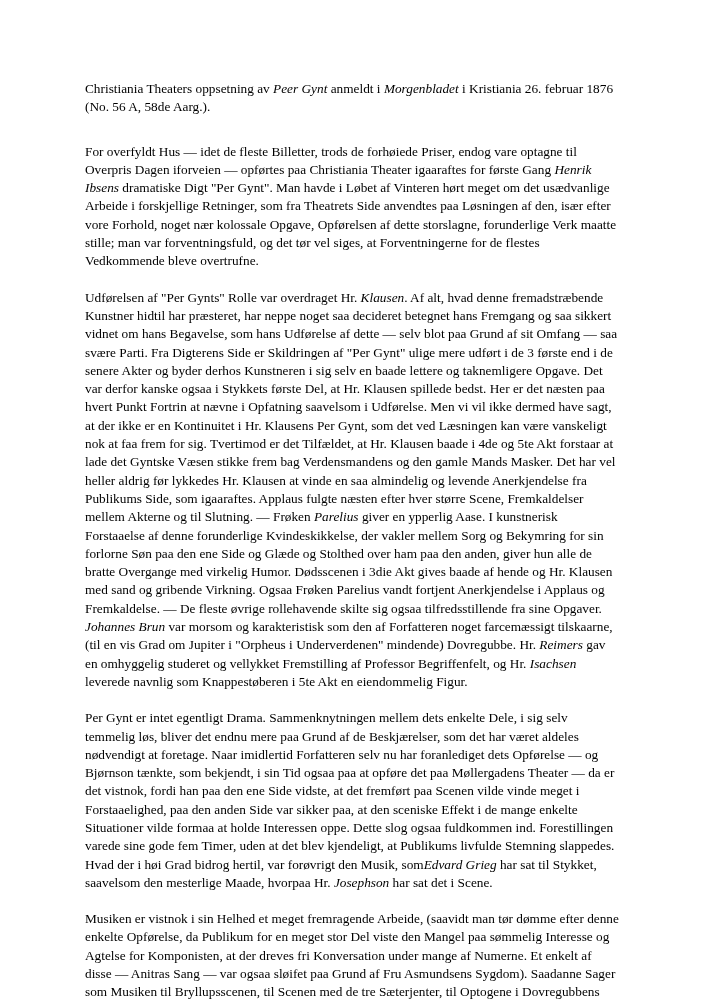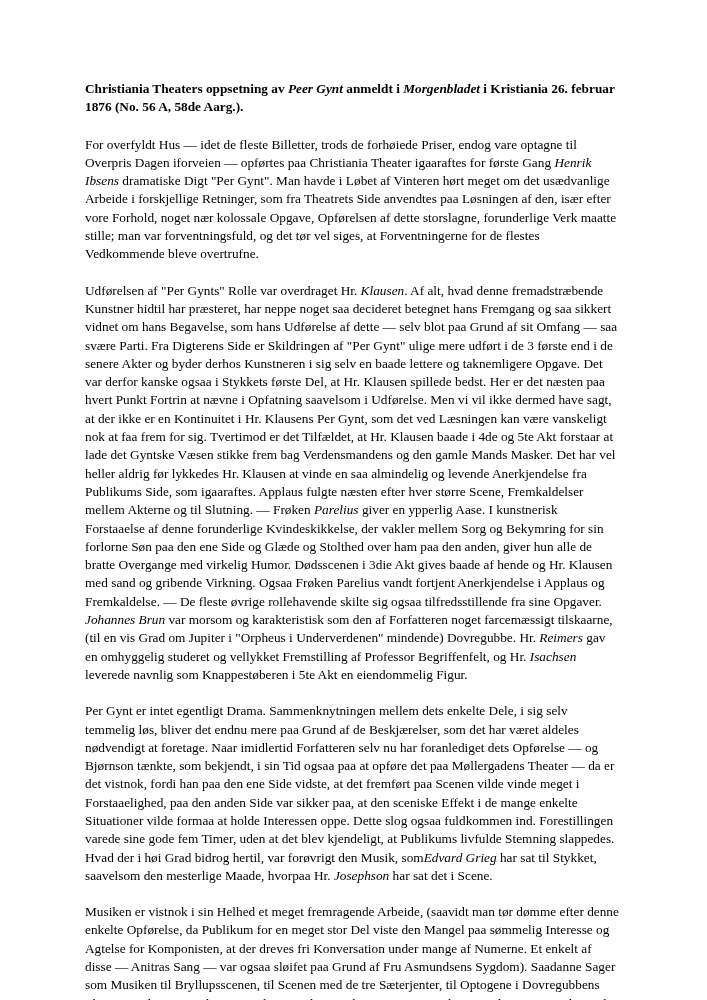--- a/index.html
+++ b/index.html
@@ -18,22 +18,22 @@
   }
   .page {
     box-sizing: border-box;
     width: 707px;
     min-height: 1000px;
     padding: 80px 88px 40px 85px;
     background: #ffffff;
   }
   p { margin: 0 0 18px 0; }
   p.heading {
-    font-weight: bold;
-    margin-bottom: 19px;
+    font-weight: normal;
+    margin-bottom: 26px;
   }
   .it { font-style: italic; }
 </style>
 </head>
 <body>
 
 <div class="page">
   <p class="heading"><span>Christiania Theaters oppsetning av </span><span class="it">Peer Gynt</span><span> anmeldt i </span><span class="it">Morgenbladet</span><span> i Kristiania 26. februar 1876 (No. 56 A, 58de Aarg.).</span></p>
 
   <p class="para"><span>For overfyldt Hus — idet de fleste Billetter, trods de forhøiede Priser, endog vare optagne til Overpris Dagen iforveien — opførtes paa Christiania Theater igaaraftes for første Gang </span><span class="it">Henrik Ibsens</span><span> dramatiske Digt "Per Gynt". Man havde i Løbet af Vinteren hørt meget om det usædvanlige Arbeide i forskjellige Retninger, som fra Theatrets Side anvendtes paa Løsningen af den, især efter vore Forhold, noget nær kolossale Opgave, Opførelsen af dette storslagne, forunderlige Verk maatte stille; man var forventningsfuld, og det tør vel siges, at Forventningerne for de flestes Vedkommende bleve overtrufne.</span></p>

